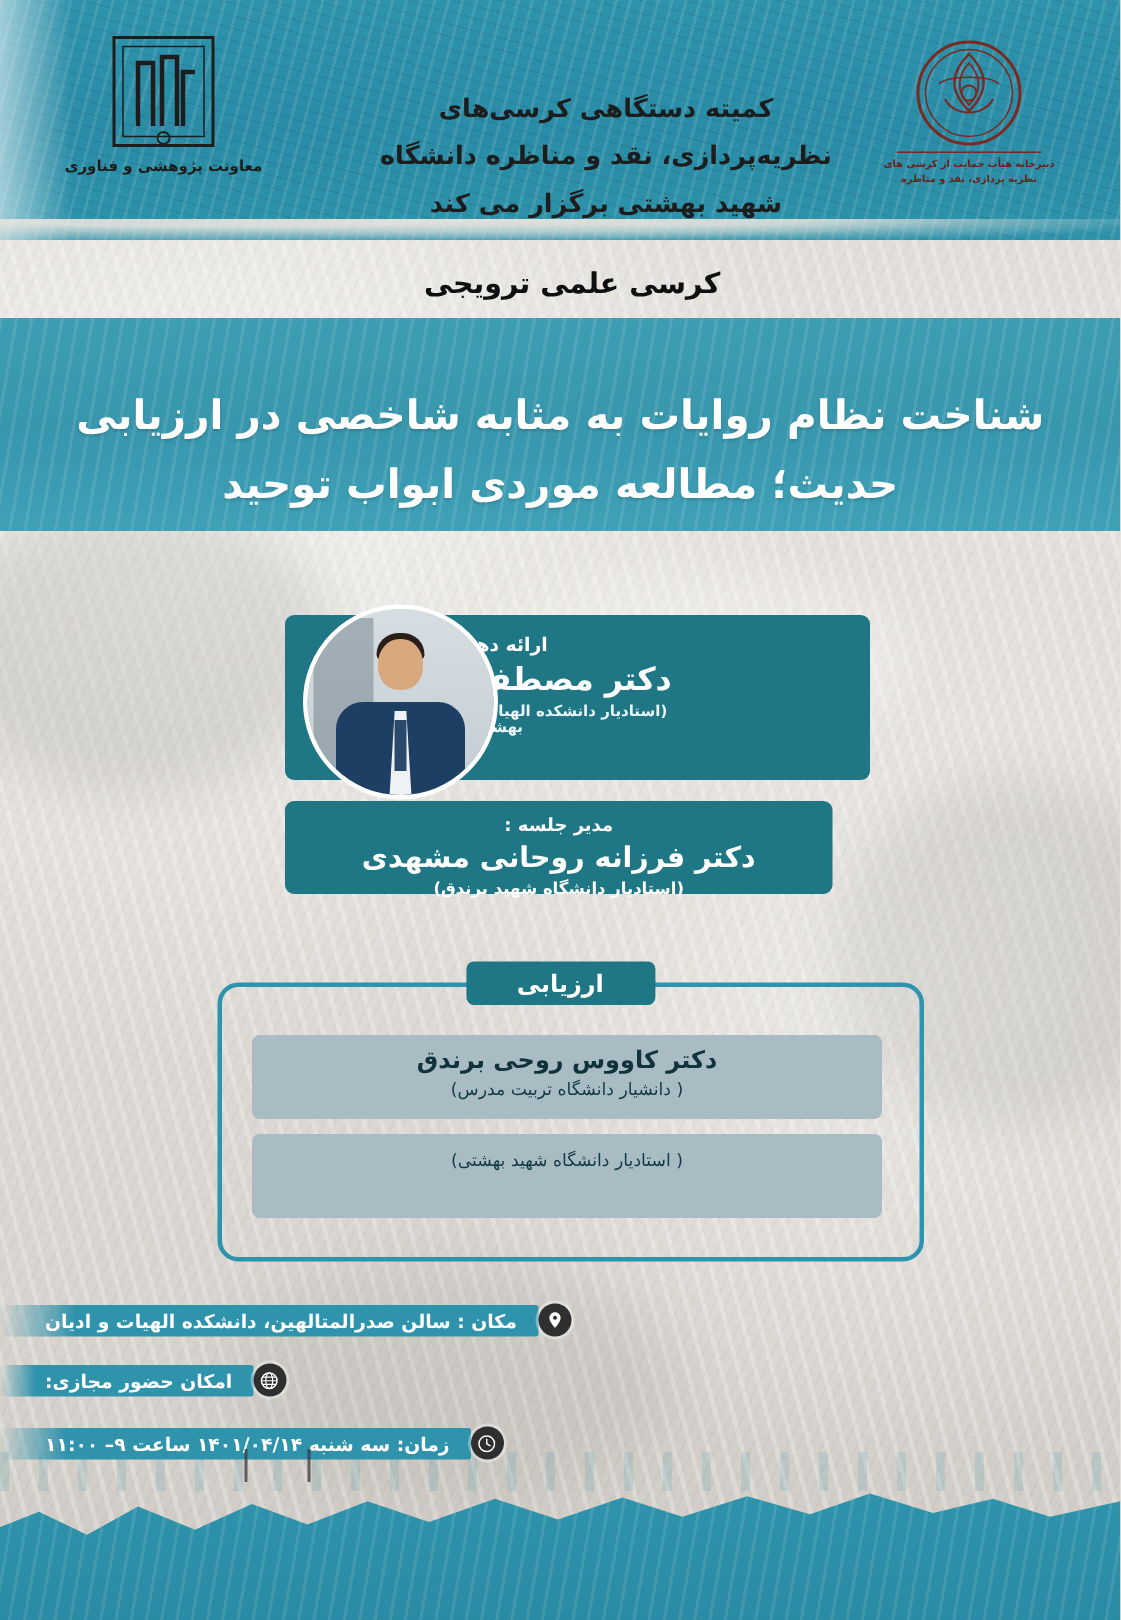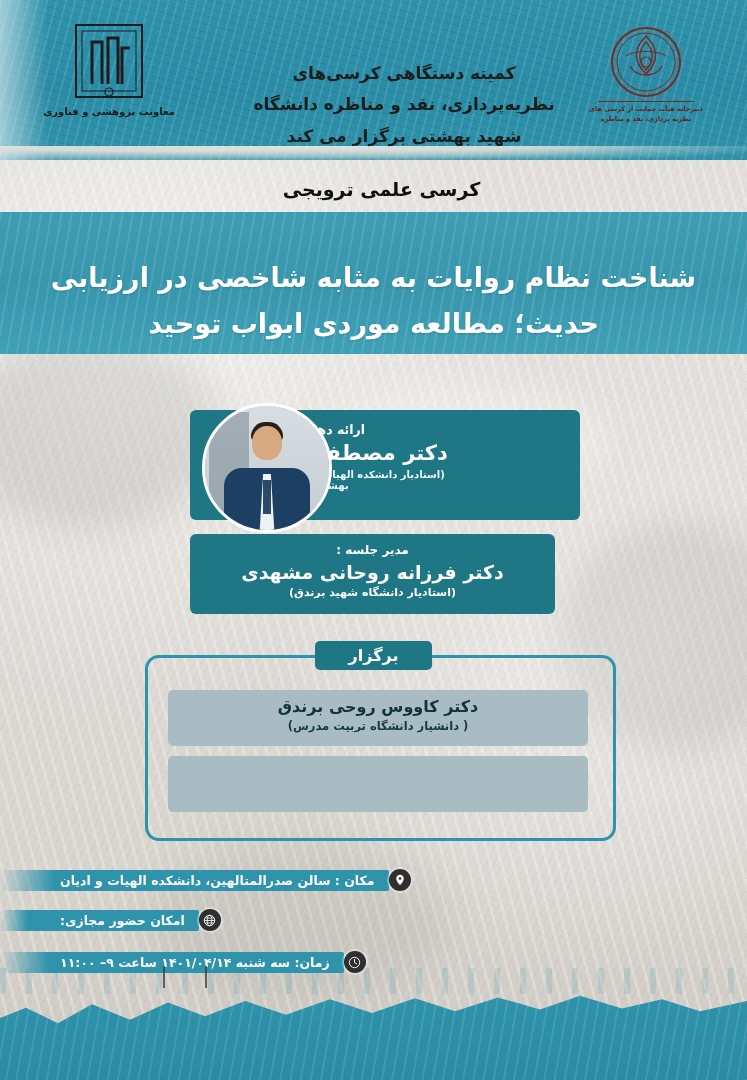--- a/index.html
+++ b/index.html
@@ -100,21 +100,21 @@
   .photo .wall{position:absolute;inset:0;background:linear-gradient(180deg,#d7dee2 0%,#c2ccd2 100%);}
   .photo .door{position:absolute;left:4px;top:6px;width:40px;height:118px;background:rgba(120,135,145,.55);}
   .photo .head{position:absolute;left:50%;top:20px;width:30px;height:34px;margin-left:-15px;border-radius:48% 48% 45% 45%;background:#d8a87f;}
   .photo .hair{position:absolute;left:50%;top:16px;width:32px;height:18px;margin-left:-16px;border-radius:16px 16px 4px 4px;background:#2a1f18;}
   .photo .body{position:absolute;left:50%;bottom:0;width:86px;height:62px;margin-left:-43px;border-radius:18px 18px 0 0;background:#1d3f63;}
   .photo .shirt{position:absolute;left:50%;bottom:0;width:26px;height:56px;margin-left:-13px;background:#eef2f5;clip-path:polygon(35% 0,65% 0,78% 100%,22% 100%);}
   .photo .tie{position:absolute;left:50%;bottom:16px;width:8px;height:34px;margin-left:-4px;background:#2b4a6b;}
 
   
   .moderator{
-    position:absolute;left:190px;top:534px;width:365px;height:80px;
+    position:absolute;left:190px;top:534px;width:365px;height:62px;
     background:#1f7684;border-radius:6px;color:#fff;text-align:center;
     padding-top:9px;box-sizing:border-box;
   }
   .moderator .role{font-size:12px;font-weight:bold;margin-bottom:4px;}
   .moderator .name{font-size:19px;font-weight:bold;margin-bottom:3px;}
   .moderator .aff{font-size:11px;font-weight:bold;}
 
   
   .critics-box{
     position:absolute;left:145px;top:655px;width:465px;height:180px;
@@ -126,28 +126,28 @@
     padding:5px 34px;border-radius:5px;
   }
   .critic{
     position:absolute;left:168px;width:420px;height:56px;
     background:#a9bcc4;border-radius:5px;color:#0e2b33;text-align:center;
     padding-top:7px;box-sizing:border-box;
   }
   .critic.c1{top:690px;}
   .critic.c2{top:756px;}
   .critic .name{font-size:16px;font-weight:bold;color:#10333c;}
-  .critic .aff{font-size:11.5px;font-weight:bold;color:#123a44;margin-top:3px;}
+  .critic .aff{font-size:11.5px;font-weight:normal;color:#123a44;margin-top:3px;}
 
   
   .inforow{position:absolute;height:24px;display:flex;align-items:center;justify-content:flex-start;flex-direction:row-reverse;}
   .inforow .label{
     color:#fff;font-size:12.5px;font-weight:bold;white-space:nowrap;
     background:linear-gradient(90deg,rgba(47,147,172,0) 0%,#2f93ac 14%,#2f93ac 100%);
-    padding:3px 14px 3px 60px;border-radius:2px;
+    padding:3px 14px 3px 30px;border-radius:2px;
   }
   .ico{
     width:22px;height:22px;border-radius:50%;
     background:#2f2f2f;color:#fff;display:flex;align-items:center;justify-content:center;
     font-size:12px;margin-right:-30px;position:relative;z-index:2;box-shadow:0 0 0 2px rgba(255,255,255,.35);
   }
   .row-place{left:0;top:868px;width:400px;}
   .row-online{left:0;top:908px;width:400px;}
   .row-time{left:0;top:950px;width:400px;}
   .url{
@@ -243,27 +243,28 @@
     </div>
   </div>
 
   <div class="moderator">
     <div class="role">مدیر جلسه :</div>
     <div class="name">دکتر فرزانه روحانی مشهدی</div>
     <div class="aff">(استادیار دانشگاه شهید برندق)</div>
   </div>
 
   <div class="critics-box"></div>
-  <div class="critics-title">برگزار</div>
+  <div class="critics-title">ارزیابی</div>
 
   <div class="critic c1">
     <div class="name">دکتر کاووس روحی برندق</div>
     <div class="aff">( دانشیار دانشگاه تربیت مدرس)</div>
   </div>
   <div class="critic c2">
+    <div class="aff">( استادیار دانشگاه شهید بهشتی)</div>
   </div>
 
   <div class="inforow row-place">
     <div class="label">مکان :  سالن صدرالمتالهین، دانشکده الهیات و ادیان</div>
     <div class="ico">
       <svg viewBox="0 0 16 16" width="12" height="12" aria-hidden="true">
         <path d="M8 1 C5.2 1 3 3.2 3 6 c0 3.8 5 9 5 9 s5-5.2 5-9 c0-2.8-2.2-5-5-5 z" fill="#fff"></path>
         <circle cx="8" cy="6" r="1.8" fill="#2f2f2f"></circle>
       </svg>
     </div>

